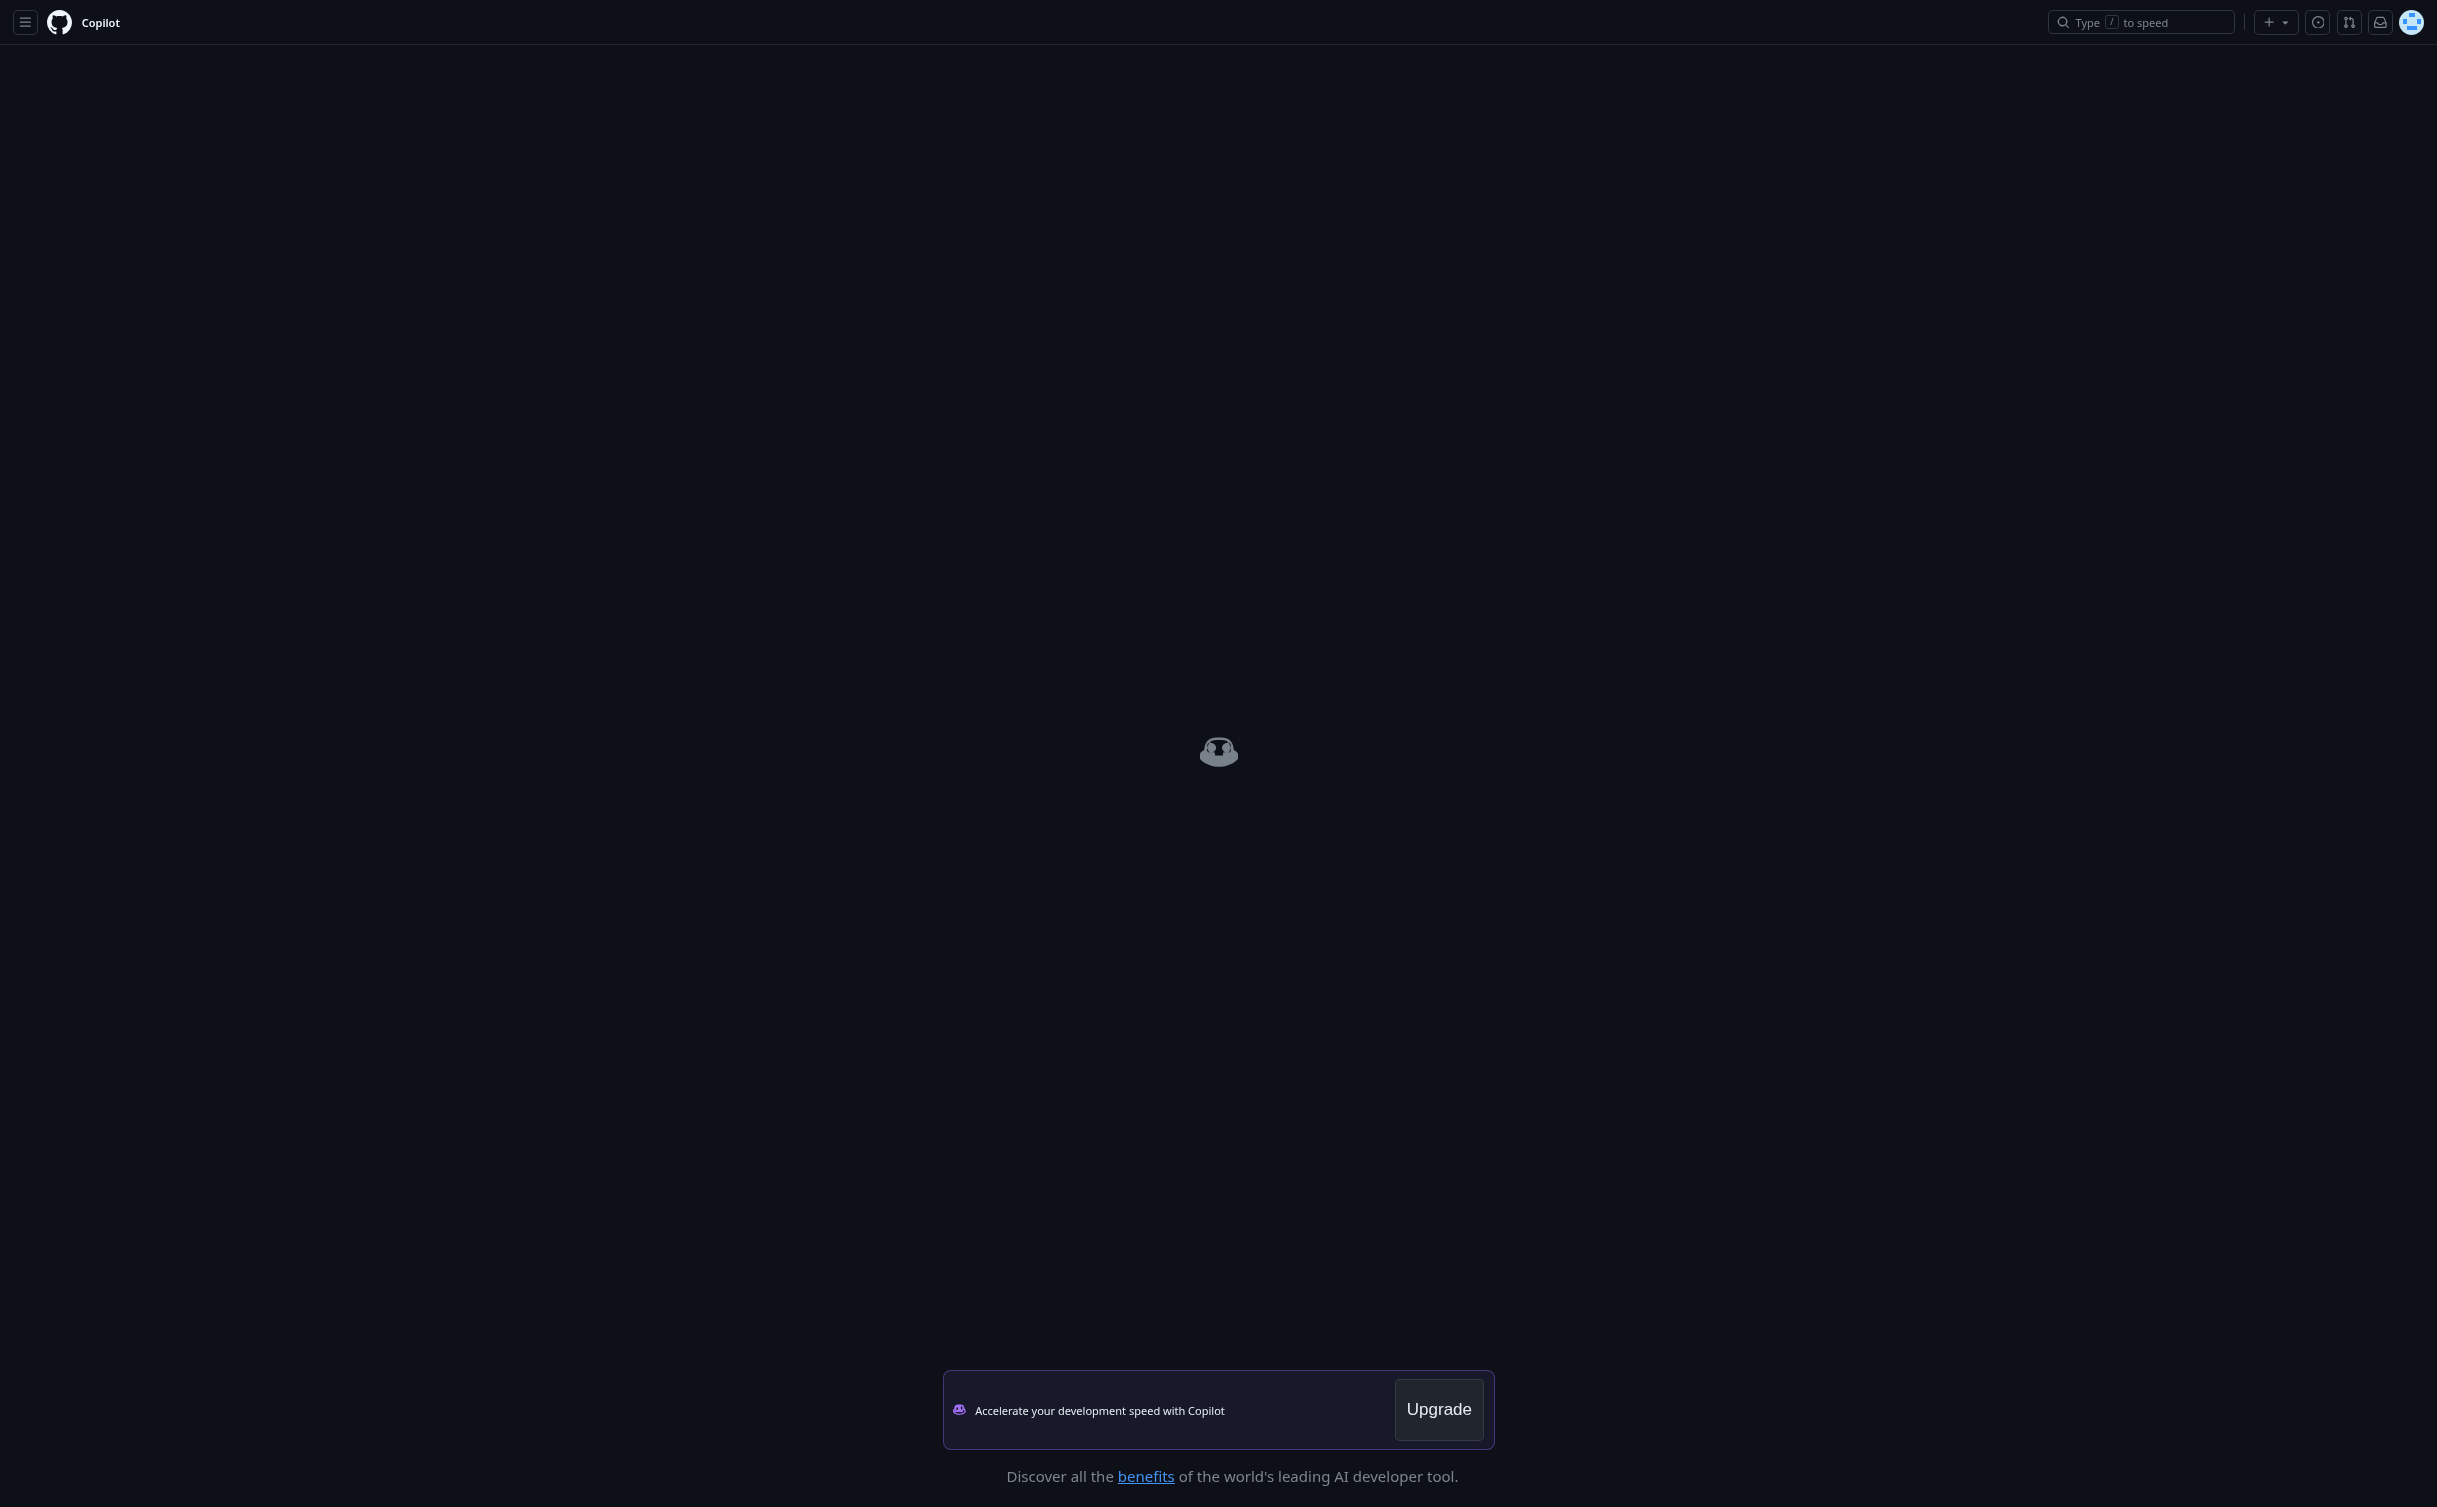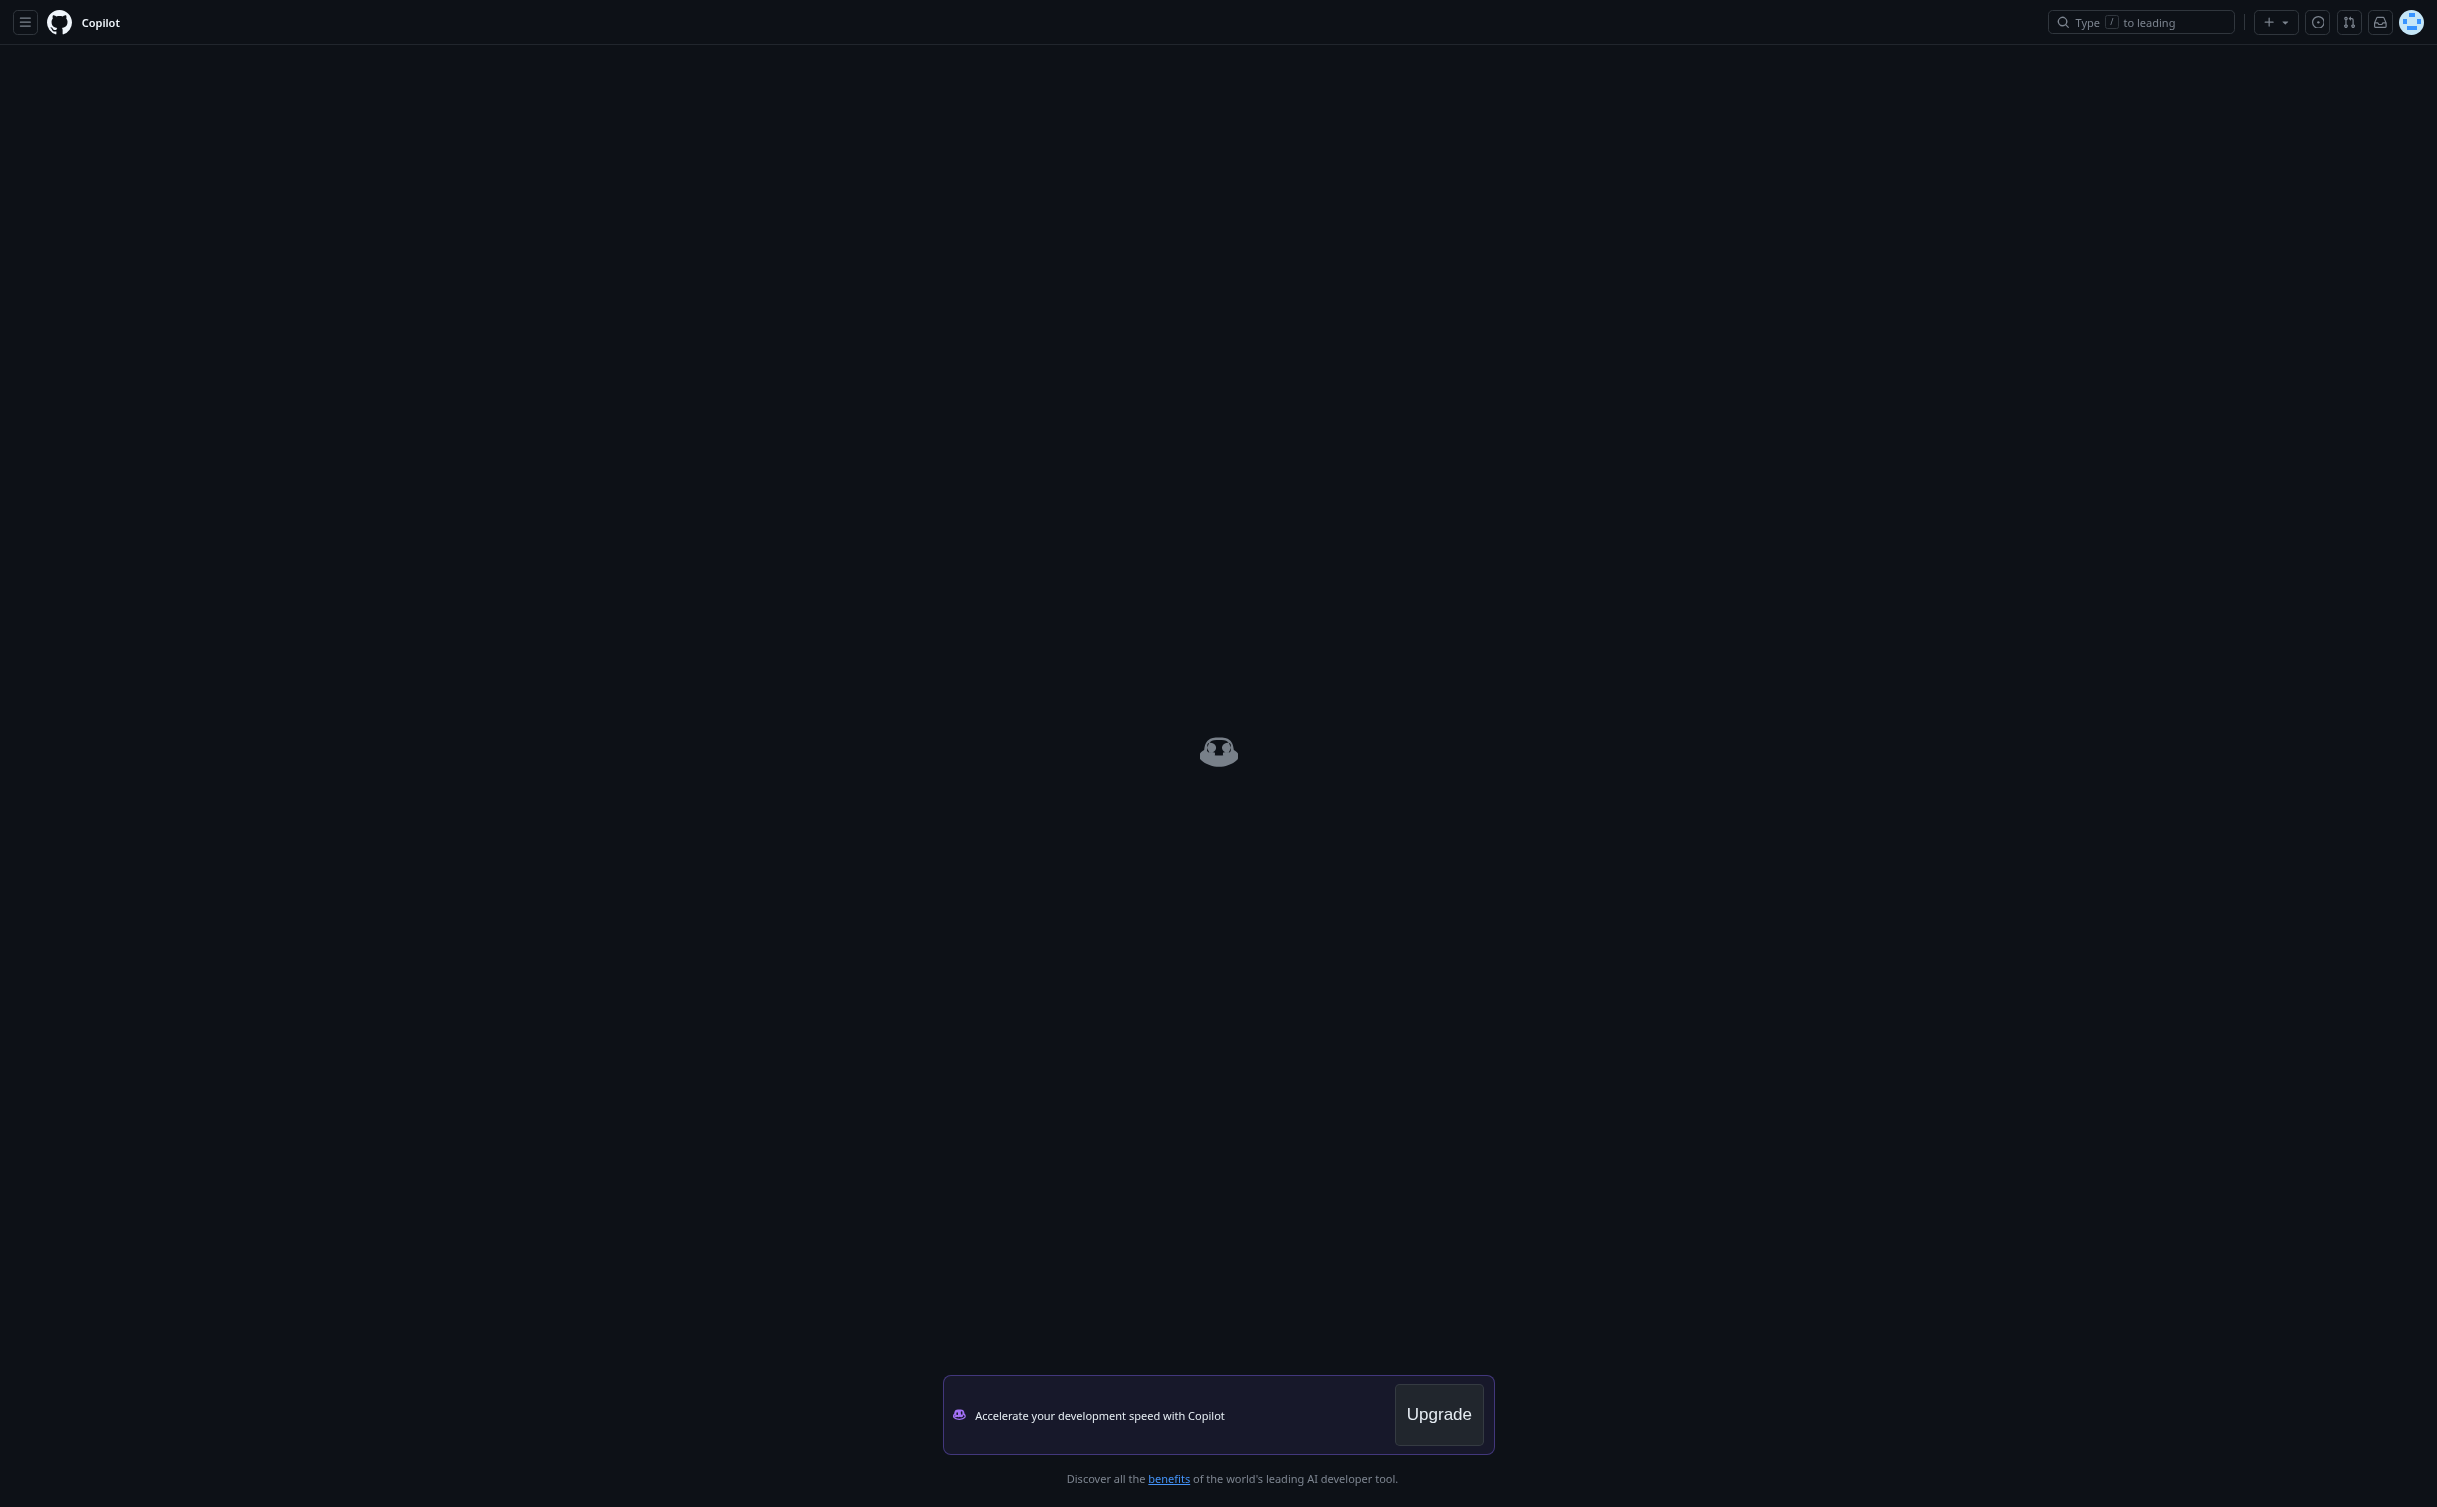--- a/index.html
+++ b/index.html
@@ -217,21 +217,21 @@
     border: 0.8px solid rgba(240, 246, 252, 0.1);
     border-radius: 4.7px;
     padding: 20px 11px;
     color: #e6edf3;
     font-size: 17px;
     font-weight: 500;
     cursor: pointer;
   }
 
   .discover-line {
-    font-size: 11px;
+    font-size: 15px;
     color: #7d8590;
     margin-left: 28px;
   }
 
   .benefits-link {
     color: #4493f8;
     text-decoration: underline;
     cursor: pointer;
   }
 </style>
@@ -254,21 +254,21 @@
   </div>
 
   <div class="header-right">
     <div class="search-box">
       <svg width="12.7" height="12.7" viewBox="0 0 16 16" fill="currentColor">
         <path d="M10.68 11.74a6 6 0 0 1-7.922-8.982 6 6 0 0 1 8.982 7.922l3.04 3.04a.749.749 0 0 1-.326 1.275.749.749 0 0 1-.734-.215ZM11.5 7a4.499 4.499 0 1 0-8.997 0A4.499 4.499 0 0 0 11.5 7Z"></path>
       </svg>
       <span class="search-text">
         <span>Type</span>
         <span class="slash-badge">/</span>
-        <span>to leading</span>
+        <span>to speed</span>
       </span>
     </div>
 
     <div class="divider-vert"></div>
 
     <button class="icon-btn create-btn">
       <svg width="12.7" height="12.7" viewBox="0 0 16 16" fill="currentColor">
         <path d="M7.75 2a.75.75 0 0 1 .75.75V7h4.25a.75.75 0 0 1 0 1.5H8.5v4.25a.75.75 0 0 1-1.5 0V8.5H2.75a.75.75 0 0 1 0-1.5H7V2.75A.75.75 0 0 1 7.75 2Z"></path>
       </svg>
       <svg width="12.7" height="12.7" viewBox="0 0 16 16" fill="currentColor">

